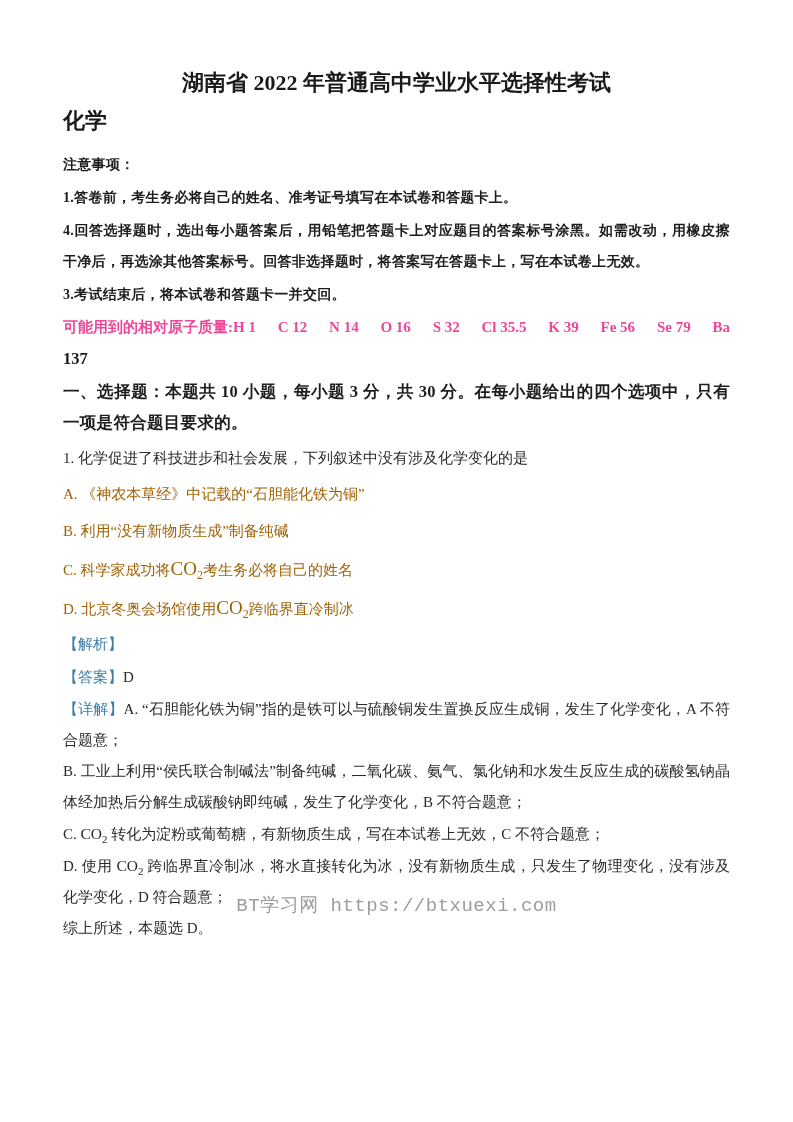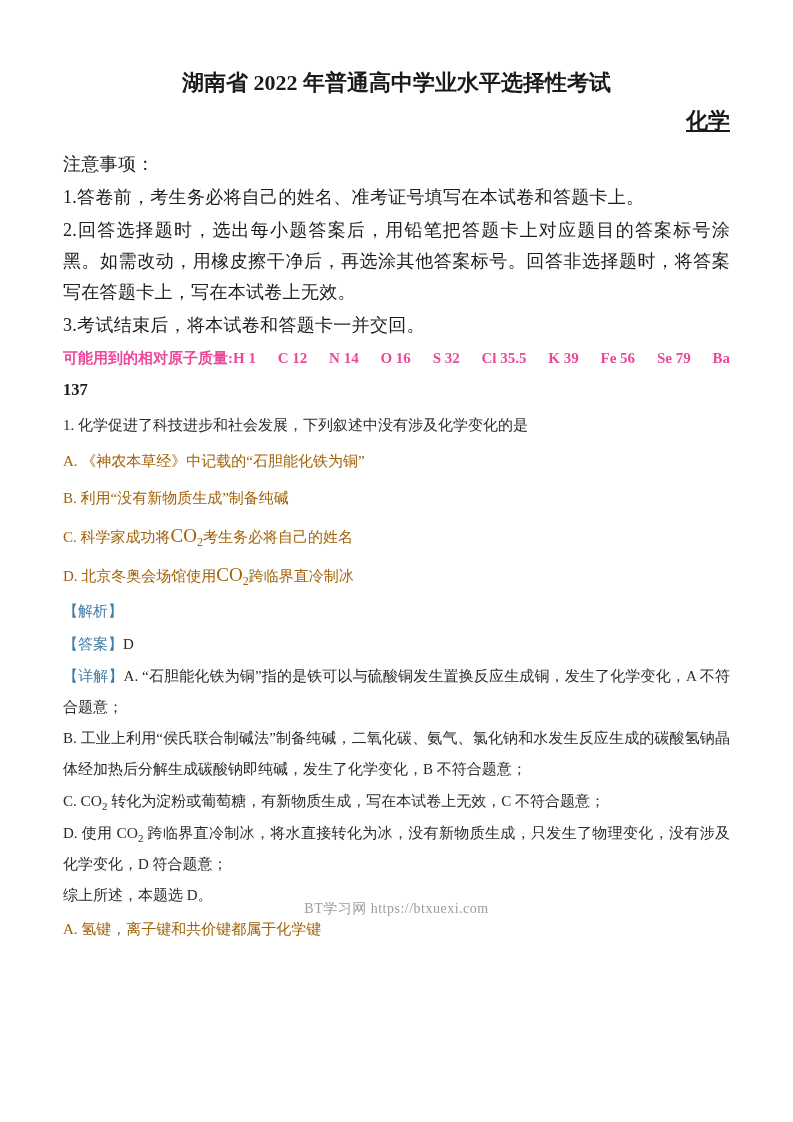--- a/index.html
+++ b/index.html
@@ -18,31 +18,30 @@
   .title {
     margin: 0 0 12px 0;
     text-align: center;
     font-size: 22px;
     font-weight: 700;
     line-height: 26px;
     color: #1a1a1a;
   }
   .subject {
     margin: 0 0 15px 0;
-    text-align: right;
+    text-align: left;
     font-size: 22px;
     font-weight: 700;
     line-height: 26px;
     color: #1a1a1a;
-    text-decoration: underline;
   }
   .ins {
     margin: 0 0 2px 0;
-    font-size: 18px;
-    font-weight: 400;
+    font-size: 14px;
+    font-weight: 700;
     line-height: 31px;
     letter-spacing: 0.3px;
     text-align: justify;
     color: #1d1d1d;
   }
   .masses-row {
     display: flex;
     justify-content: space-between;
     align-items: baseline;
     font-size: 15px;
@@ -108,53 +107,54 @@
     line-height: 31px;
     text-align: justify;
     color: #2a2a2a;
   }
   .footer {
     position: absolute;
     left: 0;
     right: 0;
     bottom: 30px;
     text-align: center;
-    font-family: Liberation Serif, serif;
-    font-size: 14px;
+    font-family: Liberation Mono, monospace;
+    font-size: 19px;
     letter-spacing: 0.5px;
     color: #9d9d9d;
   }
 </style>
 </head>
 <body>
 
 <div class="page">
 
   <h1 class="title">湖南省 2022 年普通高中学业水平选择性考试</h1>
   <h2 class="subject">化学</h2>
 
   <p class="ins">注意事项：</p>
   <p class="ins">1.答卷前，考生务必将自己的姓名、准考证号填写在本试卷和答题卡上。</p>
-  <p class="ins">2.回答选择题时，选出每小题答案后，用铅笔把答题卡上对应题目的答案标号涂黑。如需改动，用橡皮擦干净后，再选涂其他答案标号。回答非选择题时，将答案写在答题卡上，写在本试卷上无效。</p>
+  <p class="ins">4.回答选择题时，选出每小题答案后，用铅笔把答题卡上对应题目的答案标号涂黑。如需改动，用橡皮擦干净后，再选涂其他答案标号。回答非选择题时，将答案写在答题卡上，写在本试卷上无效。</p>
   <p class="ins">3.考试结束后，将本试卷和答题卡一并交回。</p>
 
   <div class="masses-row">
     <span>可能用到的相对原子质量:H 1</span>
     <span>C 12</span>
     <span>N 14</span>
     <span>O 16</span>
     <span>S 32</span>
     <span>Cl 35.5</span>
     <span>K 39</span>
     <span>Fe 56</span>
     <span>Se 79</span>
     <span>Ba</span>
   </div>
   <p class="masses-overflow">137</p>
 
+  <p class="sec">一、选择题：本题共 10 小题，每小题 3 分，共 30 分。在每小题给出的四个选项中，只有一项是符合题目要求的。</p>
 
   <p class="qstem">1. 化学促进了科技进步和社会发展，下列叙述中没有涉及化学变化的是</p>
 
   <p class="opt">
     <span>A. 《神农本草经》中记载的“石胆能化铁为铜”</span>
   </p>
   <p class="opt">
     <span>B. 利用“没有新物质生成”制备纯碱</span>
   </p>
   <p class="opt">

